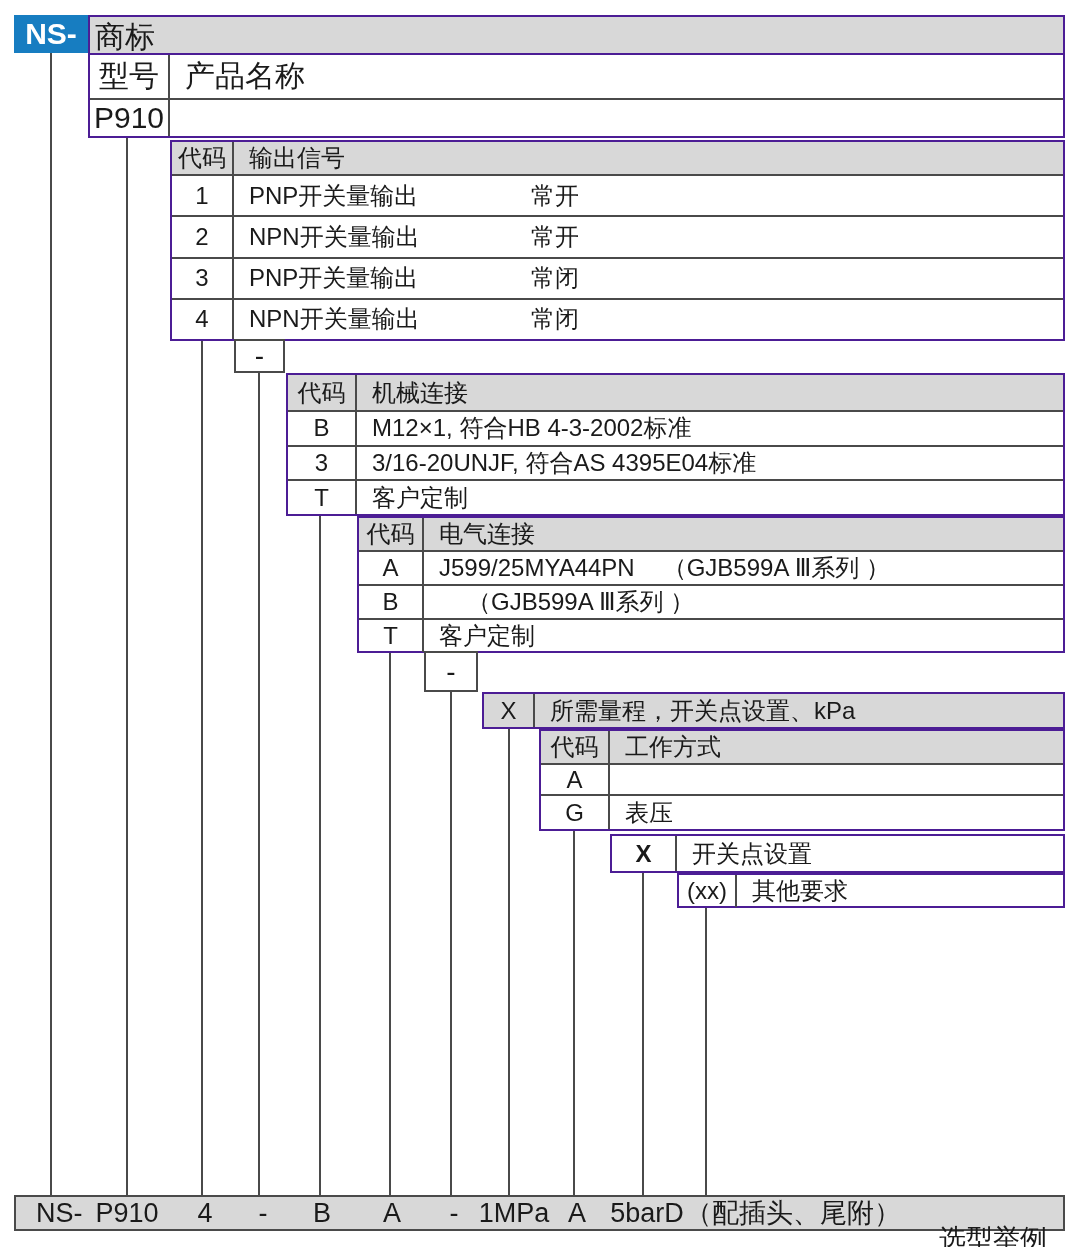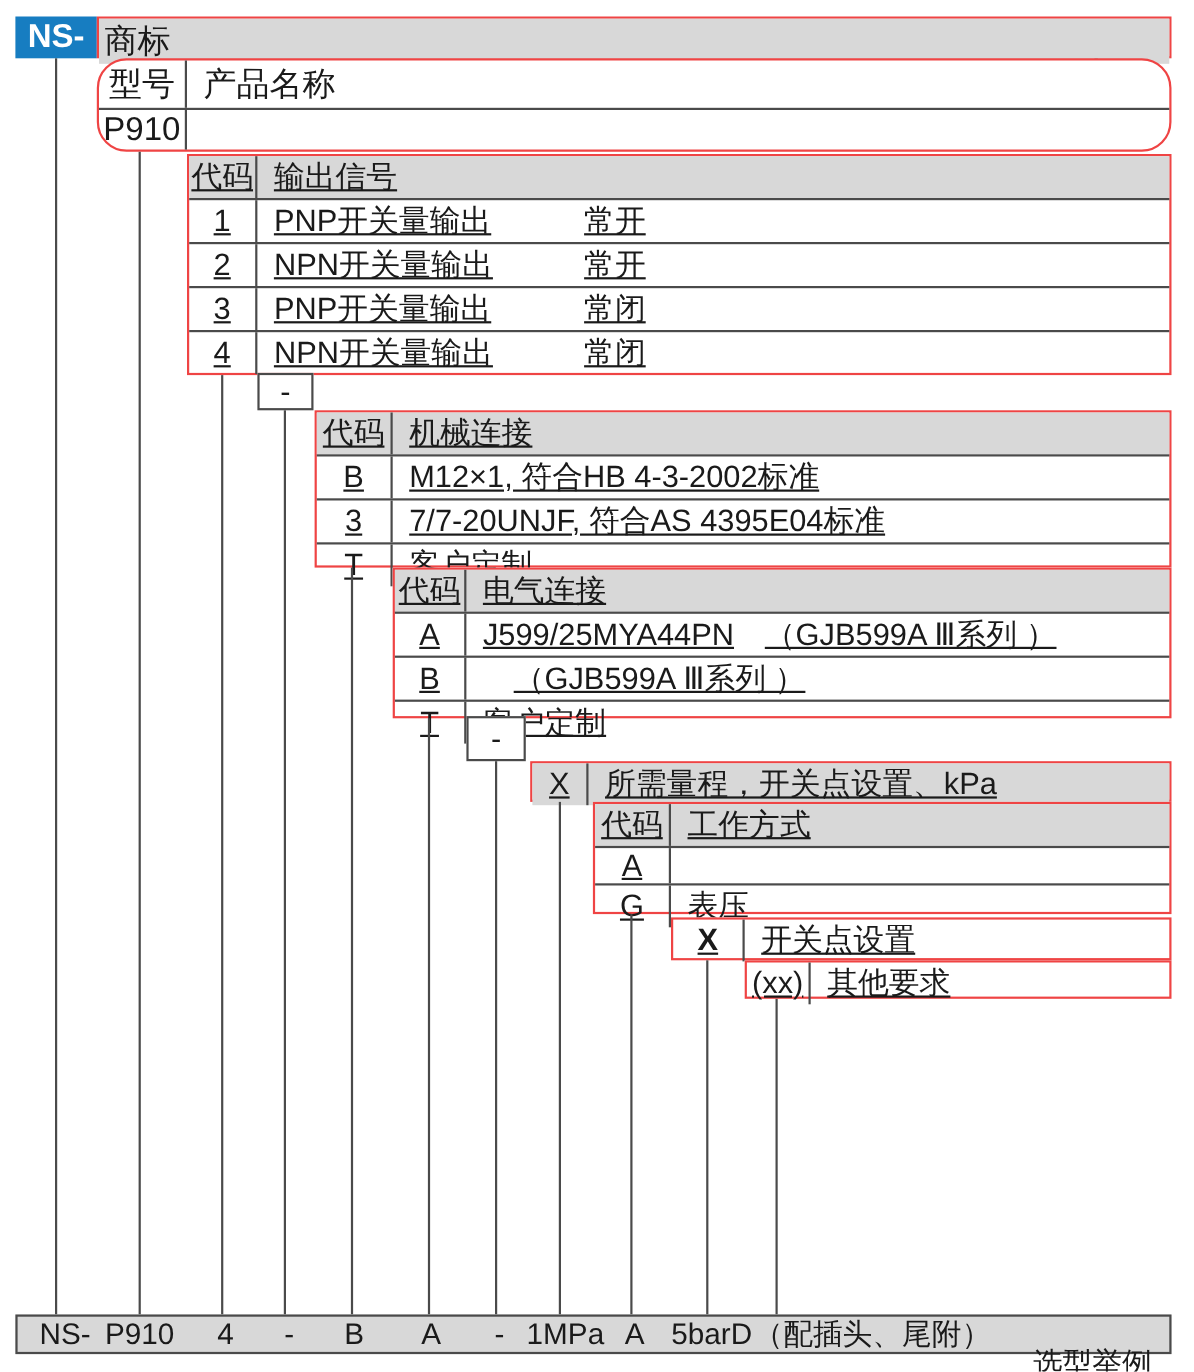--- a/index.html
+++ b/index.html
@@ -2,28 +2,28 @@
 <html><head>
 <meta charset="utf-8">
 <style>
   html,body{margin:0;padding:0;background:#ffffff;}
   #canvas{
     position:relative;width:1085px;height:1247px;background:#ffffff;
     font-family:"Liberation Sans","DejaVu Sans",sans-serif;color:#1a1a1a;
     overflow:hidden;
   }
   
-  .tbl{position:absolute;box-sizing:border-box;border:2px solid #ef4444;background:#fff;display:flex;flex-direction:column;}
+  .tbl{position:absolute;box-sizing:border-box;border:2px solid #4c1d95;background:#fff;display:flex;flex-direction:column;}
   .row{display:flex;box-sizing:border-box;align-items:stretch;flex:1 1 auto;}
   .row + .row{border-top:2px solid #4a4a4a;}
   .hdr{background:#d8d8d8;}
   .code{flex:0 0 auto;display:flex;align-items:center;justify-content:center;border-right:2px solid #4a4a4a;box-sizing:border-box;}
   .val{flex:1 1 auto;display:flex;align-items:center;padding-left:15px;box-sizing:border-box;white-space:nowrap;}
   .t-lg{font-size:30px;}
-  .t-md{font-size:28px;text-decoration:underline;}
+  .t-md{font-size:24px;}
   .state{flex:0 0 auto;text-align:center;}
   .lblfix{flex:0 0 282px;}
   .series{margin-left:28px;}
   .bold{font-weight:bold;}
   
   #brand{
     position:absolute;left:14px;top:15px;width:74px;height:38px;background:#177dc1;
     display:flex;align-items:center;justify-content:center;color:#fff;font-weight:bold;font-size:30px;
   }
   
@@ -49,21 +49,21 @@
     <span>NS-</span>
   </div>
 
   <div class="tbl hdr t-lg" style="left:88px;top:15px;width:977px;height:38px;">
     <div class="row hdr">
       <div class="val" style="padding-left:5px;">商标</div>
     </div>
   </div>
   <div class="tick" style="left:995px;top:53px;"></div>
 
-  <div class="tbl t-lg" style="left:88px;top:53px;width:977px;height:85px;border-radius:27px;">
+  <div class="tbl t-lg" style="left:88px;top:53px;width:977px;height:85px;">
     <div class="row">
       <div class="code" style="width:80px;">型号</div>
       <div class="val">产品名称</div>
     </div>
     <div class="row">
       <div class="code" style="width:80px;">P910</div>
     </div>
   </div>
 
   <div class="tbl t-md" style="left:170px;top:140px;width:895px;height:201px;">
@@ -109,21 +109,21 @@
     <div class="row hdr" style="flex:0 0 35px;">
       <div class="code" style="width:69px;">代码</div>
       <div class="val">机械连接</div>
     </div>
     <div class="row">
       <div class="code" style="width:69px;">B</div>
       <div class="val">M12×1, 符合HB 4-3-2002标准</div>
     </div>
     <div class="row">
       <div class="code" style="width:69px;">3</div>
-      <div class="val">7/7-20UNJF, 符合AS 4395E04标准</div>
+      <div class="val">3/16-20UNJF, 符合AS 4395E04标准</div>
     </div>
     <div class="row">
       <div class="code" style="width:69px;">T</div>
       <div class="val">客户定制</div>
     </div>
   </div>
 
   <div class="tbl t-md" style="left:357px;top:516px;width:708px;height:137px;">
     <div class="row hdr" style="flex:0 0 32px;">
       <div class="code" style="width:65px;">代码</div>

